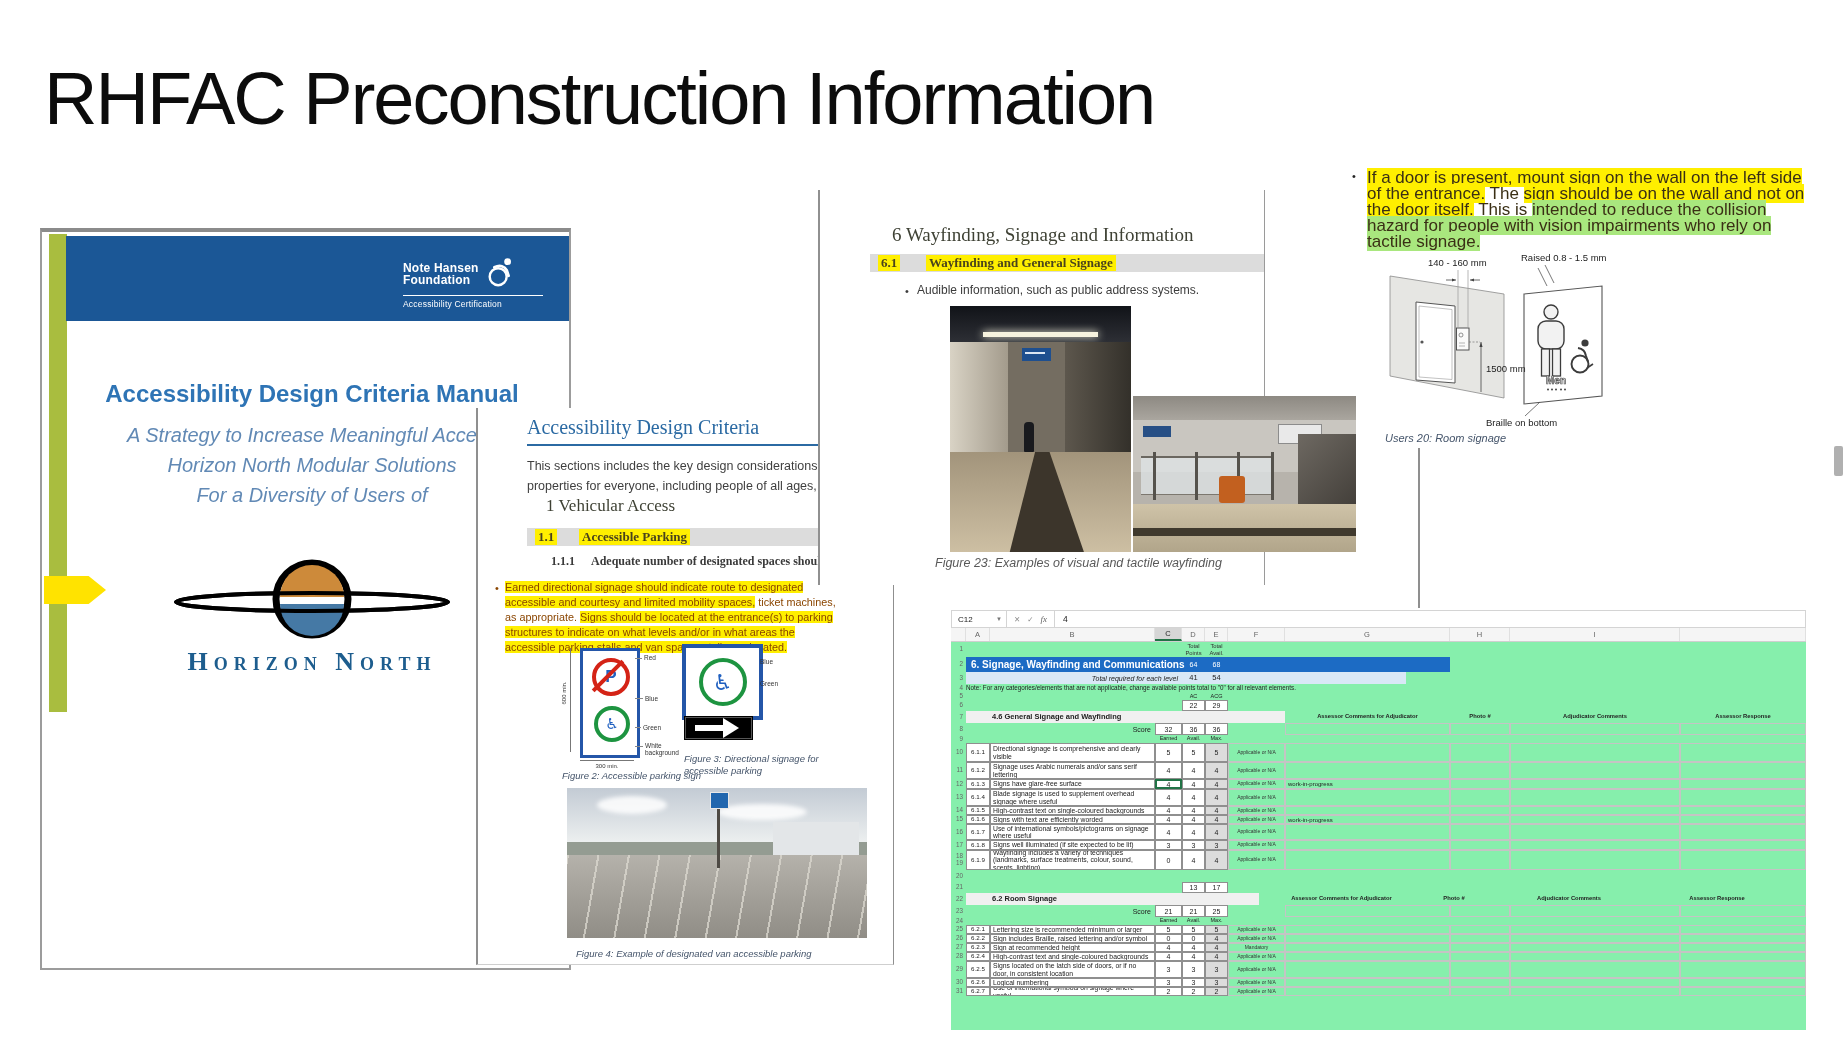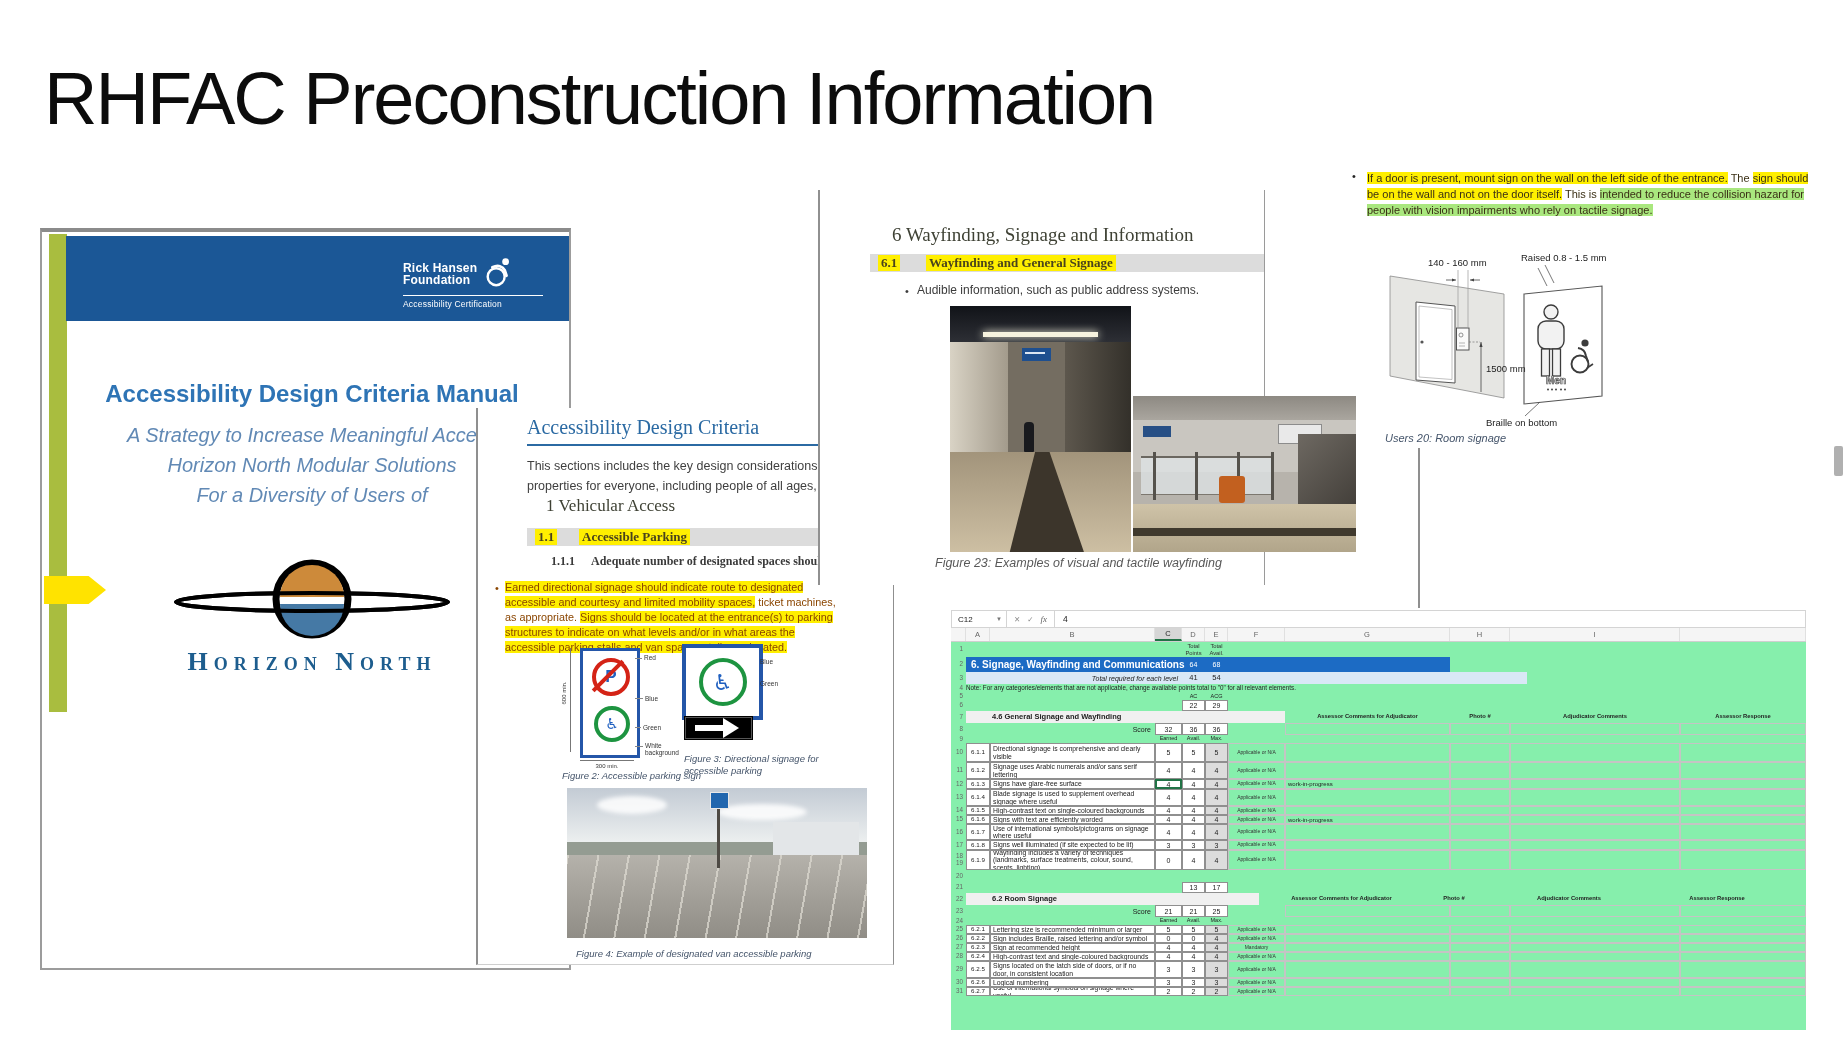--- a/index.html
+++ b/index.html
@@ -134,21 +134,21 @@
   .p2-board{position:absolute;right:34px;top:28px;width:42px;height:18px;background:#e9e9e9;border:1px solid #8c8c8c;}
   .p2-esc{position:absolute;right:0;top:38px;width:58px;height:84px;background:linear-gradient(135deg,#6e6962,#3f3b36);}
   .p2-glass{position:absolute;left:8px;top:60px;width:130px;height:36px;background:rgba(223,228,231,.75);
             border-top:2px solid #6b6760;border-bottom:1px solid #7c776f;}
   .p2-post{position:absolute;width:3px;height:48px;top:56px;background:#55524c;}
   .p2-orange{position:absolute;left:86px;top:80px;width:26px;height:27px;background:#c2601f;border-radius:3px;}
   .p2-floor{position:absolute;left:0;right:0;bottom:0;height:48px;background:linear-gradient(#cfc3a8,#b1a58a);}
   .p2-tact{position:absolute;left:0;right:0;bottom:16px;height:8px;background:#403a2e;}
 
   
-  .door-note{left:1367px;top:170px;width:443px;font-size:11px;line-height:16px;color:#3a2f15;}
+  .door-note{left:1367px;top:170px;width:443px;font-size:17px;line-height:16px;color:#3a2f15;}
   .door-dot{left:1352px;top:170px;font-size:11px;color:#222;}
 
   
   .room-fig{left:1388px;top:250px;}
   .room-caption{left:1385px;top:432px;font-size:11px;}
 
   
   .edge-line{left:1418px;top:448px;width:2px;height:160px;background:#8f8f8f;}
   .scroll-mark{left:1834px;top:446px;width:9px;height:30px;background:#b0b0b0;border-radius:2px;}
 
@@ -195,21 +195,21 @@
 
   <div class="abs slide-title">RHFAC Preconstruction Information</div>
 
   <div class="page" id="page-cover">
     <div class="abs green-stripe"></div>
     <div class="abs yellow-arrow"></div>
     <div class="abs blue-band">
       <div class="abs rhf">
         <div class="rhf-top">
           <div>
-            <div class="rhf-name">Rick Hansen</div>
+            <div class="rhf-name">Note Hansen</div>
             <div class="rhf-name">Foundation</div>
           </div>
           <span>
             <svg width="34" height="32" viewBox="0 0 36 34">
               <circle cx="15" cy="22" r="9" fill="none" stroke="#fff" stroke-width="2.6"></circle>
               <circle cx="25" cy="6" r="3.6" fill="#fff"></circle>
               <path d="M11,12 C17,9 22,11 24,15 L26,21" fill="none" stroke="#fff" stroke-width="3" stroke-linecap="round"></path>
             </svg>
           </span>
         </div>
@@ -435,21 +435,21 @@
           <div class="sc " style="width: 216px;"></div>
           <div class="sc tiny2 wrapb" style="width: 23px;">Total Points</div>
           <div class="sc tiny2 wrapb" style="width: 23px;">Total Avail.</div>
         </div>
         <div class="srow" style="height: 15px;">
           <div class="sc gut" style="width: 15px;">2</div>
           <div class="sc banner" style="width: 484px;">6. Signage, Wayfinding and Communications<span class="v" style="left: 216px;">64</span><span class="v" style="left: 239px;">68</span></div>
         </div>
         <div class="srow" style="height: 12px;">
           <div class="sc gut" style="width: 15px;">3</div>
-          <div class="sc ltotal" style="width: 561px;">
+          <div class="sc ltotal" style="width: 440px;">
             <span class="lbl">Total required for each level</span>
             <span class="v" style="left: 216px;">41</span>
             <span class="v" style="left: 239px;">54</span>
           </div>
         </div>
         <div class="srow" style="height: 9px;">
           <div class="sc gut" style="width: 15px;">4</div>
           <div class="sc tl" style="width: 700px; font-size: 6.3px;">Note: For any categories/elements that are not applicable, change available points total to "0" for all relevant elements.</div>
         </div>
         <div class="srow" style="height: 7px;">

